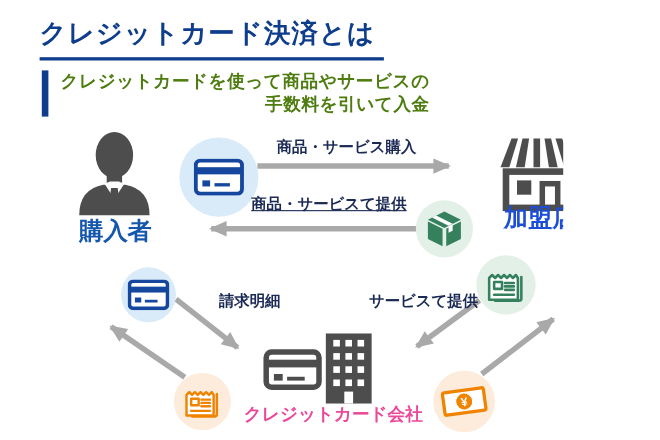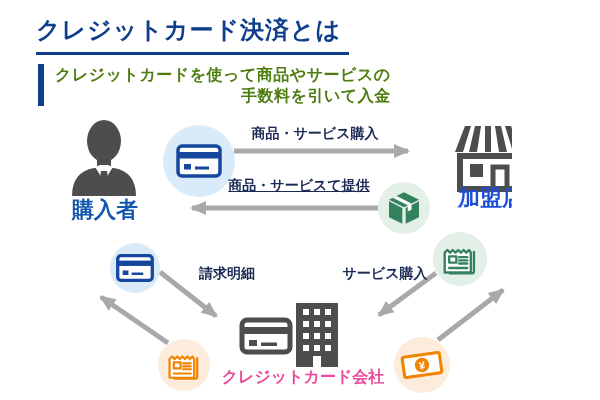--- a/index.html
+++ b/index.html
@@ -196,15 +196,15 @@
         <rect x="5" y="8" width="44" height="24" rx="2" fill="#ffffff" stroke="#f08300" stroke-width="3.5"></rect>
         <circle cx="27" cy="20" r="8.5" fill="#f08300"></circle>
         <text x="27" y="25" text-anchor="middle" font-size="13" font-weight="bold" fill="#ffffff">¥</text>
       </g>
     </svg>
   </div>
 
   <div class="flow-label fl-purchase">商品・サービス購入</div>
   <div class="flow-label fl-provide">商品・サービスて提供</div>
   <div class="flow-label fl-debit">請求明細</div>
-  <div class="flow-label fl-billing">サービス購入</div>
+  <div class="flow-label fl-billing">サービスて提供</div>
 
 </div>
 
 </body></html>

